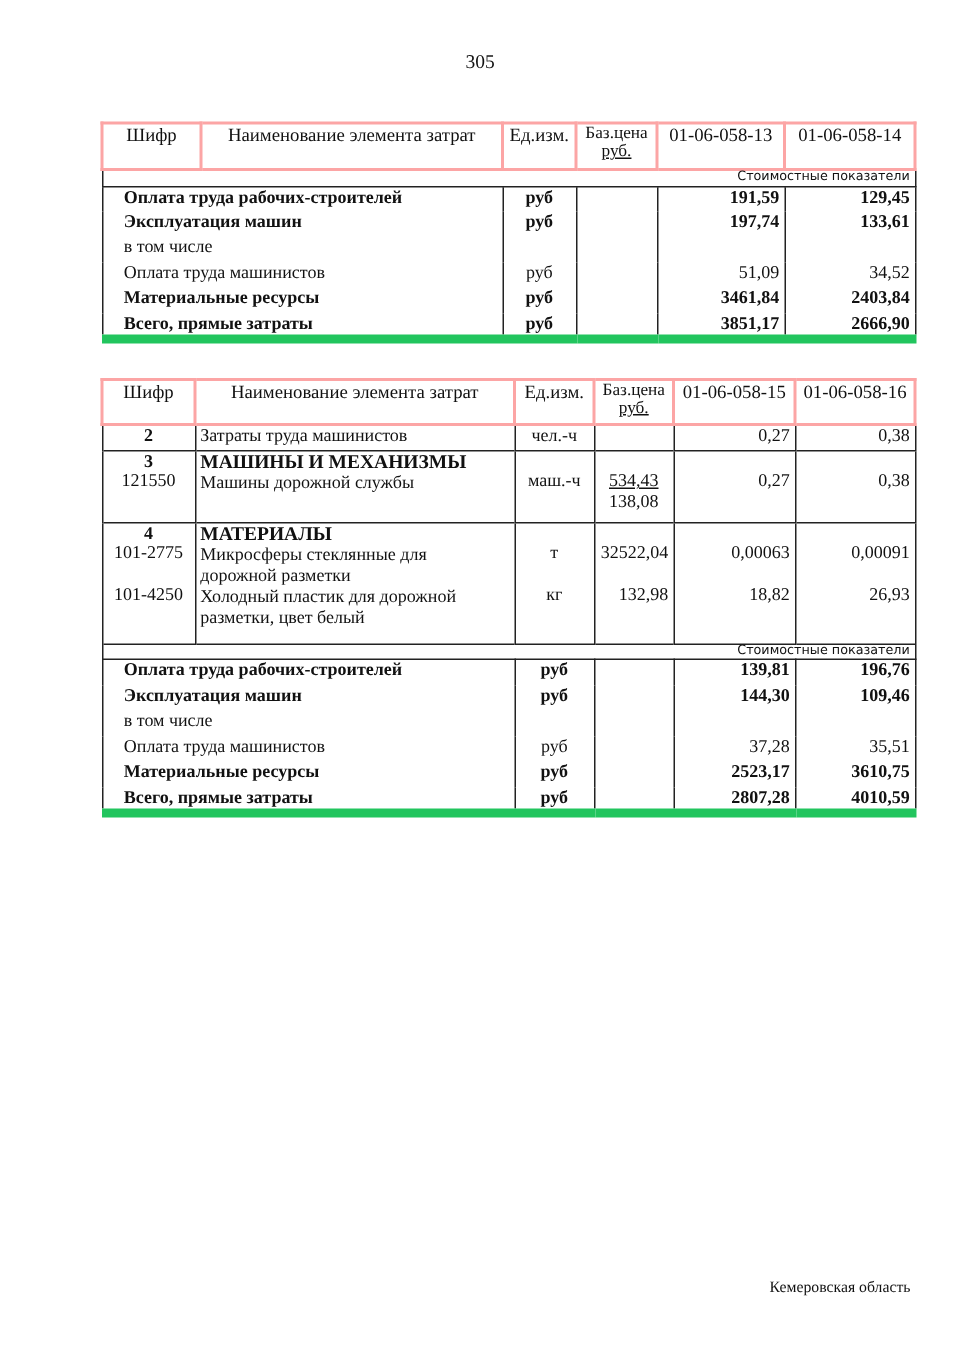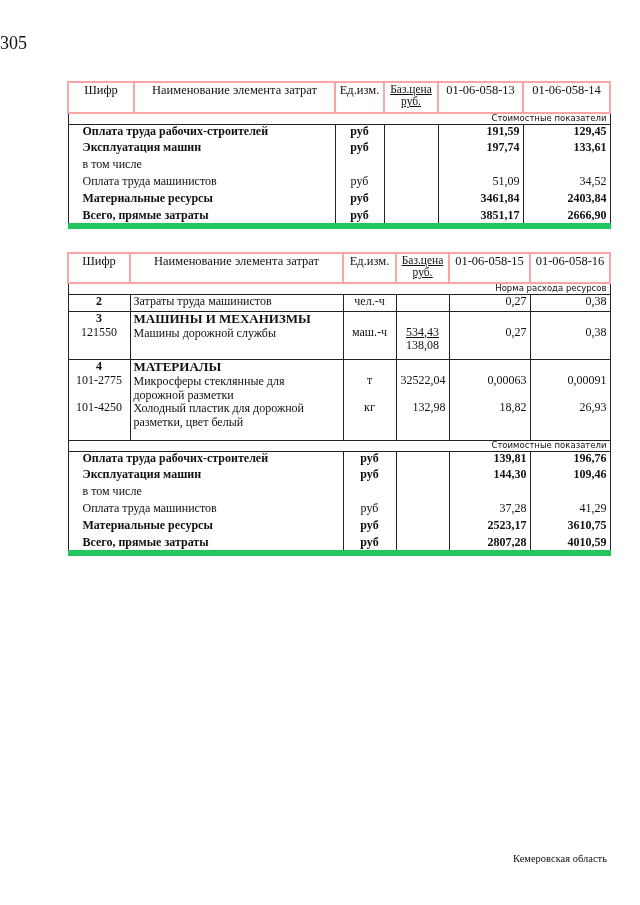--- a/index.html
+++ b/index.html
@@ -3,29 +3,29 @@
 <meta charset="utf-8">
 <style>
   html, body { margin: 0; padding: 0; background: #ffffff; }
   body {
     width: 640px; height: 905px; position: relative; overflow: hidden;
     font-family: "Liberation Serif", "DejaVu Serif", serif;
     color: #111;
   }
   .page-number {
     position: absolute; left: 0; width: 640px; top: 33px;
-    font-size: 18px;
+    text-align: center; font-size: 13px;
   }
   table.est {
     position: absolute; border-collapse: collapse; table-layout: fixed;
     font-size: 12px; line-height: 1.15;
   }
   table.est td { padding: 0 3px; vertical-align: top; }
   .hdr td { border: 2px solid #fca5a5; text-align: center; vertical-align: middle; font-size: 12.5px; }
-  .hdr td.price { font-size: 11.5px; line-height: 1.05; text-decoration: underline; }
+  .hdr td.price { font-size: 11.5px; line-height: 1.05; }
   .hdr td.price span.u { text-decoration: underline; }
   .sub td { border: 1px solid #222; text-align: right; font-family: "DejaVu Sans", sans-serif; font-size: 8.5px; padding: 1px 4px 1px 0; }
   .b { font-weight: bold; }
   .r { text-align: right; }
   .c { text-align: center; }
   .vl td { border-left: 1px solid #222; border-right: 1px solid #222; }
   .top td { border-top: 1px solid #222; }
   .bot td { border-bottom: 6px solid #22c55e; }
   .ul { text-decoration: underline; }
   .footer {
@@ -115,23 +115,20 @@
   </colgroup>
   <tbody>
       <tr class="hdr" style="height:30px">
     <td>Шифр</td>
     <td>Наименование элемента затрат</td>
     <td>Ед.изм.</td>
     <td class="price"><span>Баз.цена</span><br><span class="u">руб.</span></td>
     <td>01-06-058-15</td>
     <td>01-06-058-16</td>
   </tr>
-  <tr class="sub">
-    <td colspan="6">Норма расхода ресурсов</td>
-  </tr>
 
   <tr class="vl top" style="height:17px">
     <td class="c b">2</td>
     <td>Затраты труда машинистов</td>
     <td class="c">чел.-ч</td>
     <td class="c"></td>
     <td class="r">0,27</td>
     <td class="r">0,38</td>
   </tr>
 
@@ -175,21 +172,21 @@
     <td class="c"></td>
     <td></td>
     <td class="r"></td>
     <td class="r"></td>
   </tr>
   <tr class="vl cost" style="height:17px">
     <td colspan="2" class="name">Оплата труда машинистов</td>
     <td class="c">руб</td>
     <td></td>
     <td class="r">37,28</td>
-    <td class="r">41,29</td>
+    <td class="r">35,51</td>
   </tr>
   <tr class="vl cost" style="height:17px">
     <td colspan="2" class="name b">Материальные ресурсы</td>
     <td class="b c">руб</td>
     <td></td>
     <td class="b r">2523,17</td>
     <td class="b r">3610,75</td>
   </tr>
   <tr class="vl cost bot" style="height:17px">
     <td colspan="2" class="name b">Всего, прямые затраты</td>

